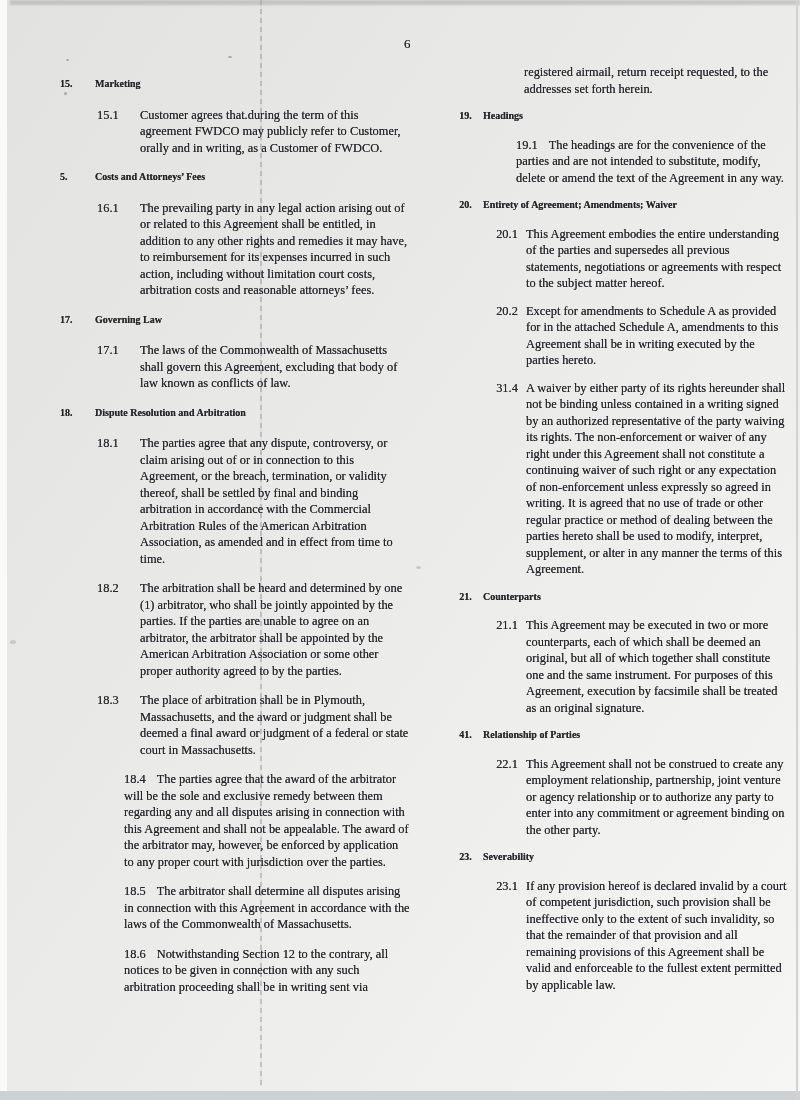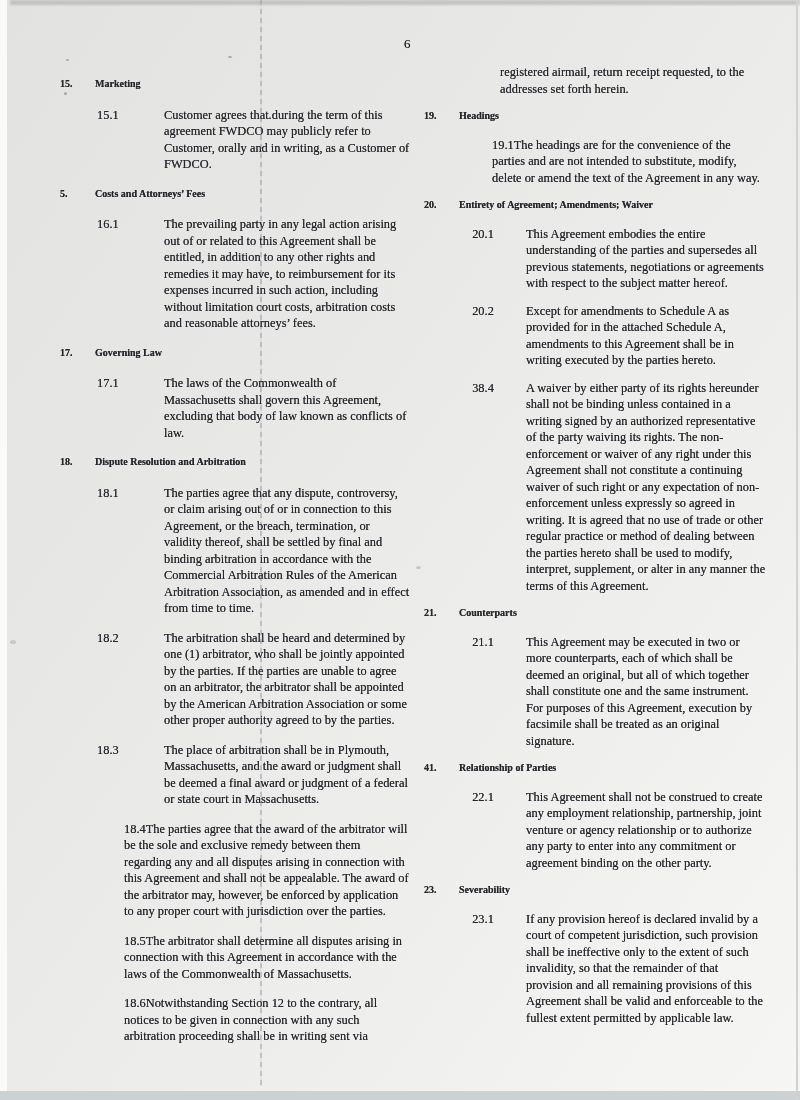--- a/index.html
+++ b/index.html
@@ -17,38 +17,38 @@
     font-size:12.4px;
     line-height:16.5px;
     text-shadow:0 0 0.5px rgba(25,25,35,0.75);
   }
   .page-number{
     position:absolute;left:404px;top:36px;
     font-size:13px;
   }
   .col{position:absolute;}
   .col-left{left:60px;top:70px;width:350px;}
-  .col-right{left:424px;top:64px;width:342px;}
+  .col-right{left:448px;top:64px;width:342px;}
   .block{margin:0 0 13px 0;}
   .col-right .block{margin-bottom:11px;}
   .heading{
     display:flex;font-weight:bold;font-size:10px;
     margin-top:6px;margin-bottom:14px;
   }
-  .col-right .heading{margin-top:4px;margin-bottom:12px;}
+  .col-right .heading{margin-top:4px;margin-bottom:12px;text-align:center;}
   .heading .num{flex:0 0 35px;}
-  .sub{display:flex;margin-left:37px;gap:24px;}
+  .sub{display:flex;margin-left:37px;}
   .sub .subnum{flex:0 0 43px;}
   .col-right .sub{margin-left:40px;}
   .col-right .sub .subnum{flex:0 0 38px;text-align:center;}
   .sub .subtext{flex:1 1 auto;max-width:270px;}
   .col-right .sub .subtext{max-width:262px;}
   .inline-sub{margin-left:64px;max-width:286px;}
   .col-right .inline-sub{margin-left:68px;max-width:272px;}
-  .inline-sub .inum{}
+  .inline-sub .inum{margin-right:11px;}
   .cont{margin-left:76px;max-width:264px;}
   
   .crease{
     position:absolute;left:260px;top:0;width:2px;height:1086px;
     background:repeating-linear-gradient(to bottom,
       rgba(85,95,110,0.30) 0 5px,
       rgba(85,95,110,0.06) 5px 9px);
     filter:blur(0.3px);
   }
   .edge-left{position:absolute;left:0;top:0;width:7px;height:100%;background:#fafaf8;}
@@ -121,21 +121,21 @@
       </div>
       <div class="block sub">
         <span class="subnum">20.1</span>
         <div class="subtext">This Agreement embodies the entire understanding of the parties and supersedes all previous statements, negotiations or agreements with respect to the subject matter hereof.</div>
       </div>
       <div class="block sub">
         <span class="subnum">20.2</span>
         <div class="subtext">Except for amendments to Schedule A as provided for in the attached Schedule A, amendments to this Agreement shall be in writing executed by the parties hereto.</div>
       </div>
       <div class="block sub">
-        <span class="subnum">38.4</span>
+        <span class="subnum">31.4</span>
         <div class="subtext">A waiver by either party of its rights hereunder shall not be binding unless contained in a writing signed by an authorized representative of the party waiving its rights.  The non-enforcement or waiver of any right under this Agreement shall not constitute a continuing waiver of such right or any expectation of non-enforcement unless expressly so agreed in writing.  It is agreed that no use of trade or other regular practice or method of dealing between the parties hereto shall be used to modify, interpret, supplement, or alter in any manner the terms of this Agreement.</div>
       </div>
       <div class="block heading">
         <span class="num">21.</span>
         <span class="title">Counterparts</span>
       </div>
       <div class="block sub">
         <span class="subnum">21.1</span>
         <div class="subtext">This Agreement may be executed in two or more counterparts, each of which shall be deemed an original, but all of which together shall constitute one and the same instrument.  For purposes of this Agreement, execution by facsimile shall be treated as an original signature.</div>
       </div>

